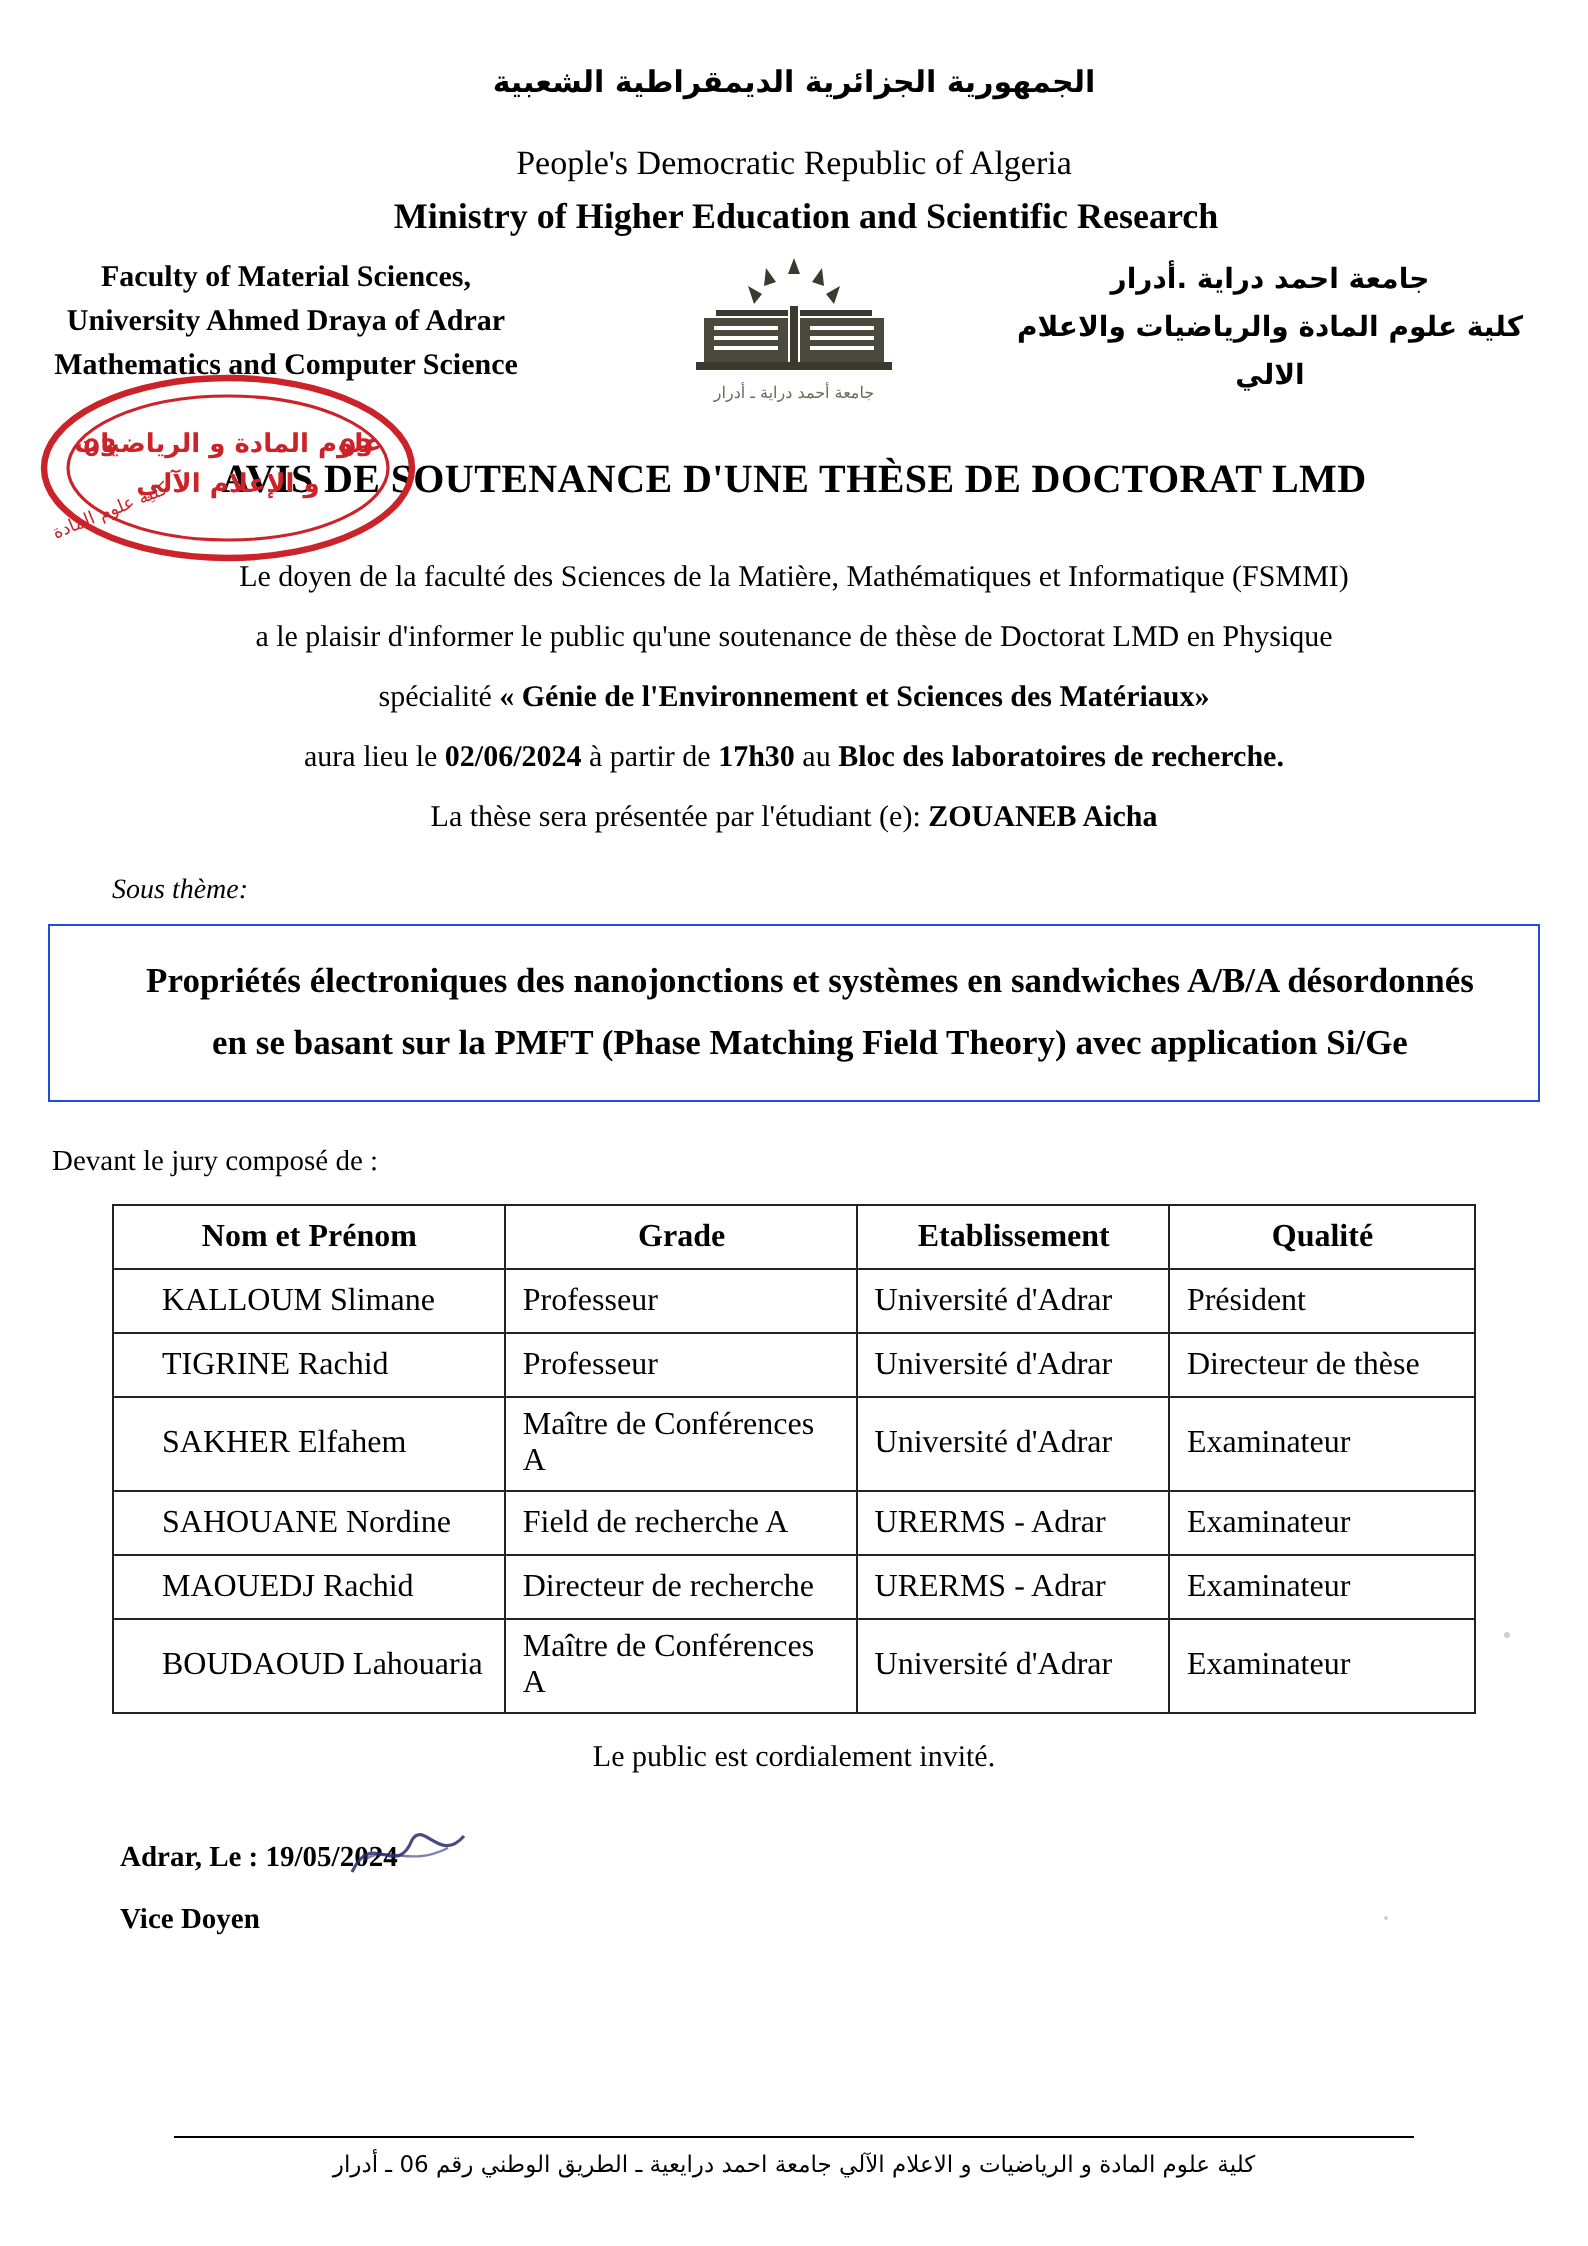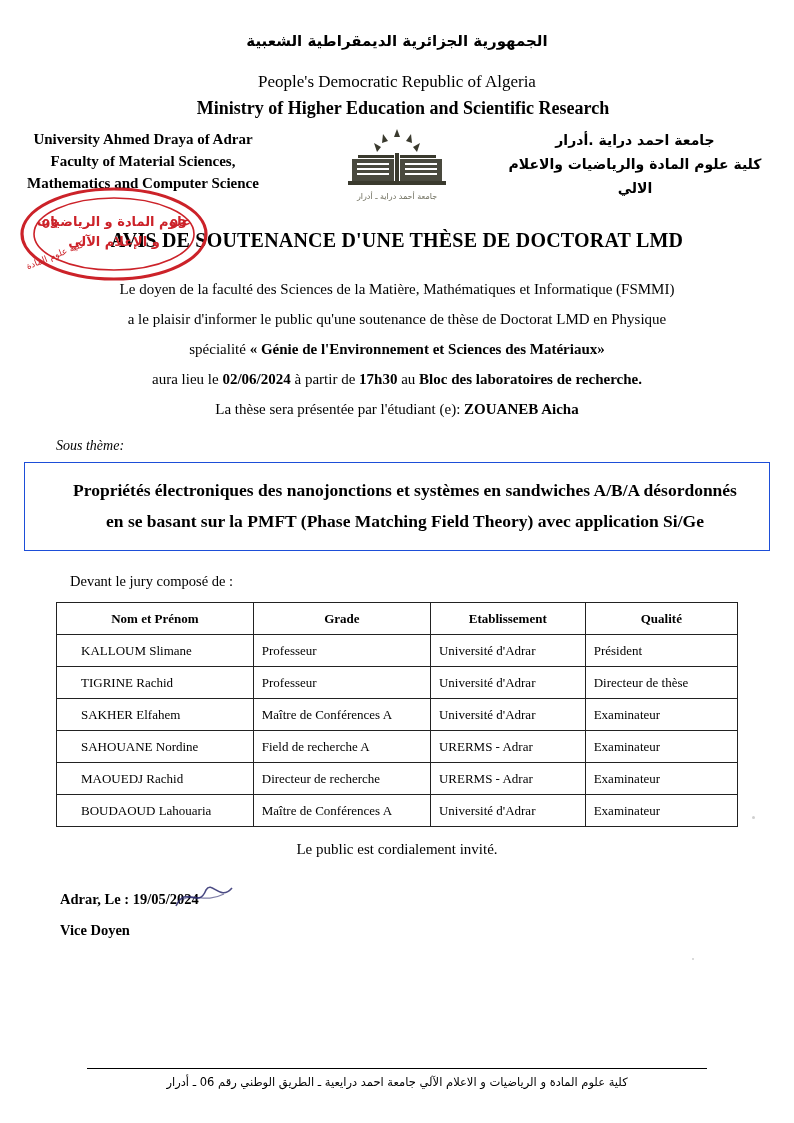--- a/index.html
+++ b/index.html
@@ -138,28 +138,28 @@
     padding: 12px 26px 14px 42px;
     text-align: center;
     font-size: 17.5px;
     font-weight: bold;
     line-height: 1.75;
   }
 
   
   .jury-lead {
     margin-top: 22px;
-    padding-left: 70px;
+    padding-left: 26px;
     font-size: 14.5px;
   }
   table.jury {
     margin: 12px auto 0 auto;
     border-collapse: collapse;
     width: 682px;
-    font-size: 13px;
+    font-size: 16px;
     border-radius: 16px;
   }
   table.jury th, table.jury td {
     border: 1px solid #222;
     padding: 5px 8px;
     height: 21px;
   }
   table.jury th {
     text-align: center;
     font-weight: bold;
@@ -224,22 +224,22 @@
 <div class="page">
 
   <div class="header">
     <div class="ar-line">الجمهورية الجزائرية الديمقراطية الشعبية</div>
     <div class="en-line">People's Democratic Republic of Algeria</div>
     <div class="en-line2">Ministry of Higher Education and Scientific Research</div>
   </div>
 
   <div class="band">
     <div class="band-left">
+      <div>Faculty of Material Sciences,</div>
       <div>University Ahmed Draya of Adrar</div>
-      <div>Faculty of Material Sciences,</div>
       <div>Mathematics and Computer Science</div>
     </div>
 
     <div class="logo">
       <svg width="150" height="66" viewBox="0 0 150 66">
         <g fill="#3a3a2e">
 
           <path d="M75 4 l3 8 -6 0 z"></path>
           <path d="M61 9 l5 7 -6 2 z"></path>
           <path d="M89 9 l-5 7 6 2 z"></path>

